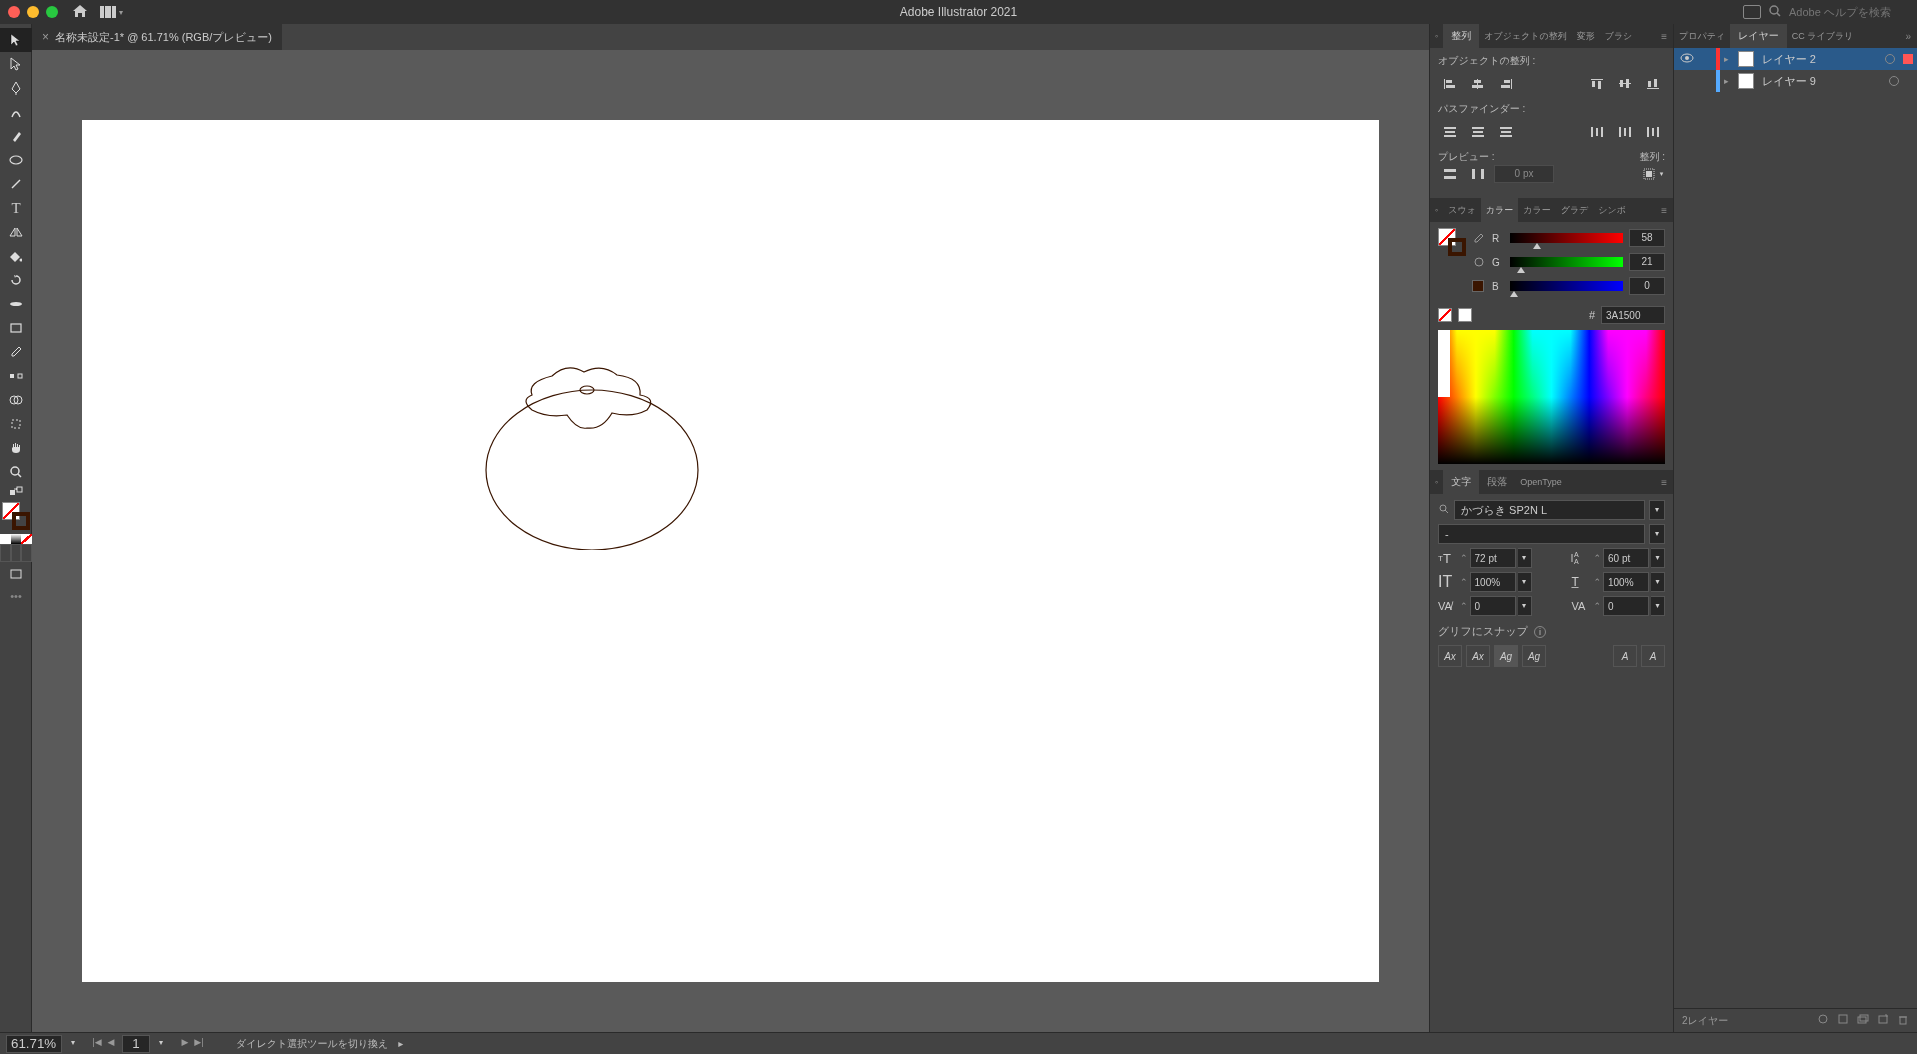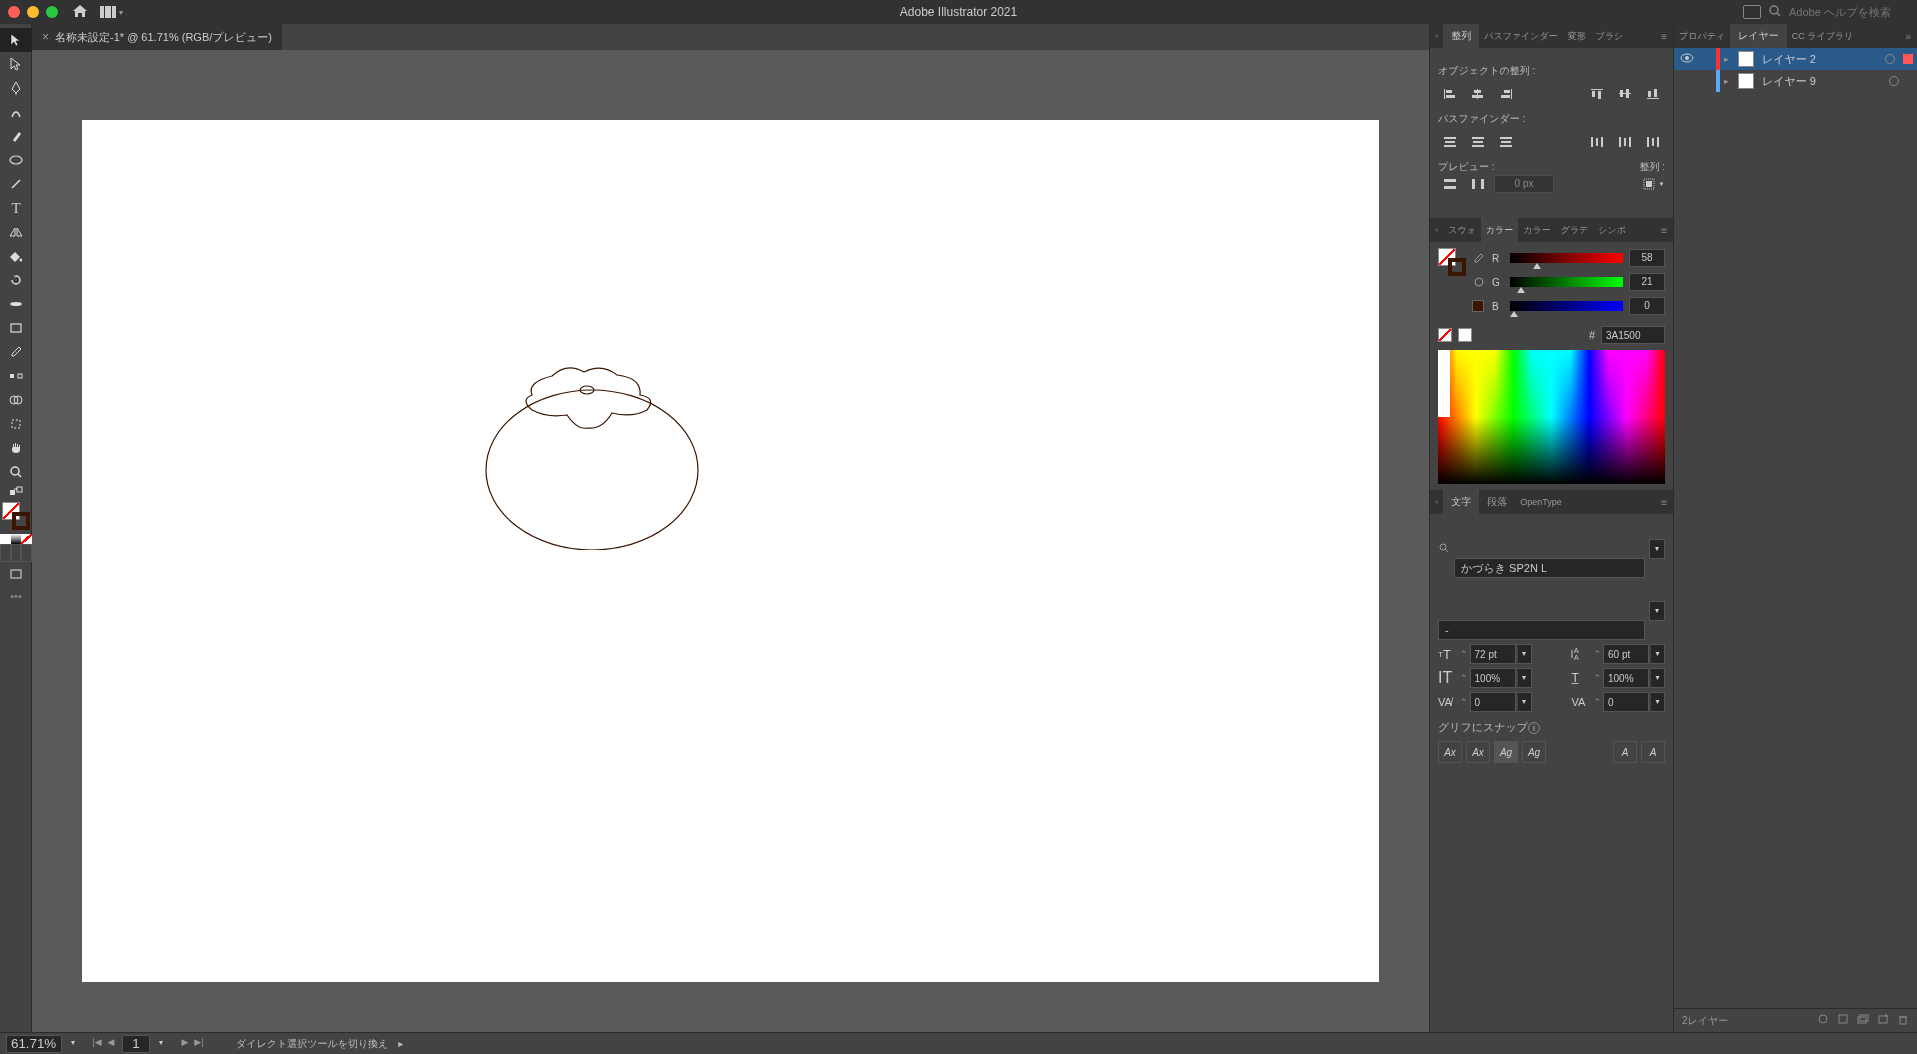--- a/index.html
+++ b/index.html
@@ -45,21 +45,21 @@
     .artboard { background: #fff; width: 100%; height: calc(100% - 20px); margin-top: 20px; position: relative; }
     .persimmon { position: absolute; left: 400px; top: 240px; }
     
     
     .panels { width: 244px; background: #434343; display: flex; flex-direction: column; border-left: 1px solid #2a2a2a; }
     .panel-tabs { display: flex; height: 24px; background: #323232; align-items: center; font-size: 10px; }
     .panel-tab { padding: 0 8px; height: 24px; display: flex; align-items: center; color: #999; cursor: pointer; }
     .panel-tab.active { background: #434343; color: #ccc; text-align: right; }
     .panel-tab.small { padding: 0 5px; font-size: 9px; }
     .panel-menu { margin-left: auto; padding: 0 6px; color: #888; cursor: pointer; }
-    .panel-body { padding: 16px 8px; font-size: 10px; }
+    .panel-body { padding: 6px 8px; font-size: 10px; }
     .panel-label { color: #bbb; margin-bottom: 6px; font-size: 10px; }
     .align-row { display: flex; gap: 4px; align-items: center; margin-bottom: 8px; }
     .align-btn { width: 24px; height: 20px; background: #434343; display: flex; align-items: center; justify-content: center; cursor: pointer; color: #ccc; font-size: 12px; }
     .align-spacer { flex: 1; }
     
     
     .color-panel { padding: 6px 8px; }
     .color-prev-box { width: 28px; height: 28px; position: relative; }
     .menu-dots { width: 14px; display: flex; flex-direction: column; gap: 3px; align-items: center; justify-content: center; }
     .rgb-row { display: flex; align-items: center; gap: 6px; margin-bottom: 4px; height: 20px; }
@@ -79,28 +79,28 @@
       linear-gradient(to bottom, transparent, transparent 50%, #000),
       linear-gradient(to right, #f00, #ff0, #0f0, #0ff, #00f, #f0f, #f00);
       position: relative;
     }
     .spectrum::before { content: ''; position: absolute; inset: 0; background: linear-gradient(to bottom, #fff, transparent 50%); mix-blend-mode: overlay; }
     .spectrum::after { content: ''; position: absolute; left: 0; top: 0; width: 12px; height: 50%; background: #fff; }
     
     
     .char-panel { padding: 6px 8px; }
     .font-search { display: flex; align-items: center; gap: 4px; margin-bottom: 4px; }
-    .font-input { flex: 1; height: 20px; background: #262626; border: 1px solid #555; color: #ccc; padding: 0 6px; font-size: 11px; margin-top: 38px; }
+    .font-input { flex: 1; height: 20px; background: #262626; border: 1px solid #555; color: #ccc; padding: 0 6px; font-size: 11px; }
     .font-dd { width: 16px; height: 20px; background: #262626; border: 1px solid #555; color: #ccc; text-align: center; line-height: 18px; cursor: pointer; font-size: 8px; }
     .char-row { display: flex; gap: 6px; margin-bottom: 4px; align-items: center; }
     .char-field { display: flex; align-items: center; gap: 2px; }
     .char-icon { width: 20px; color: #ccc; font-size: 11px; display: flex; align-items: center; }
     .char-input { width: 46px; height: 20px; background: #262626; border: 1px solid #555; color: #ccc; padding: 0 4px; font-size: 10px; }
     .char-dd { width: 14px; height: 20px; background: #262626; border: 1px solid #555; border-left: none; color: #ccc; text-align: center; line-height: 18px; font-size: 8px; }
-    .snap-row { display: flex; align-items: center; margin: 8px 0 6px; color: #bbb; }
+    .snap-row { display: flex; align-items: center; gap: 6px; margin: 8px 0 6px; color: #bbb; }
     .info-icon { width: 12px; height: 12px; border: 1px solid #888; border-radius: 50%; text-align: center; line-height: 11px; font-size: 9px; }
     .snap-btns { display: flex; gap: 4px; }
     .snap-btn { width: 24px; height: 22px; background: #434343; border: 1px solid #555; display: flex; align-items: center; justify-content: center; color: #ccc; cursor: pointer; font-size: 10px; font-style: italic; }
     .snap-btn.active { background: #555; }
     
     
     .panels-right { width: 244px; background: #434343; display: flex; flex-direction: column; border-left: 1px solid #2a2a2a; }
     .layer-row { display: flex; align-items: center; height: 22px; padding: 0 4px; gap: 4px; font-size: 11px; }
     .layer-row.selected { background: #2a5a8a; }
     .eye-col { width: 18px; text-align: center; color: #ccc; }
@@ -307,21 +307,21 @@
       </div>
     </div>
   </div>
 
   <div class="panels">
 
     <div>
       <div class="panel-tabs">
         <div class="panel-tab small">◦</div>
         <div class="panel-tab active">整列</div>
-        <div class="panel-tab small">パスファインダー</div>
+        <div class="panel-tab small">オブジェクトの整列</div>
         <div class="panel-tab small">変形</div>
         <div class="panel-tab small">ブラシ</div>
         <div class="panel-menu">≡</div>
       </div>
       <div class="panel-body">
         <div class="panel-label">オブジェクトの整列 :</div>
         <div class="align-row">
           <div class="align-btn">
               <svg width="14" height="12">
                 <rect x="1" y="1" width="1" height="10" fill="#ccc"></rect>

